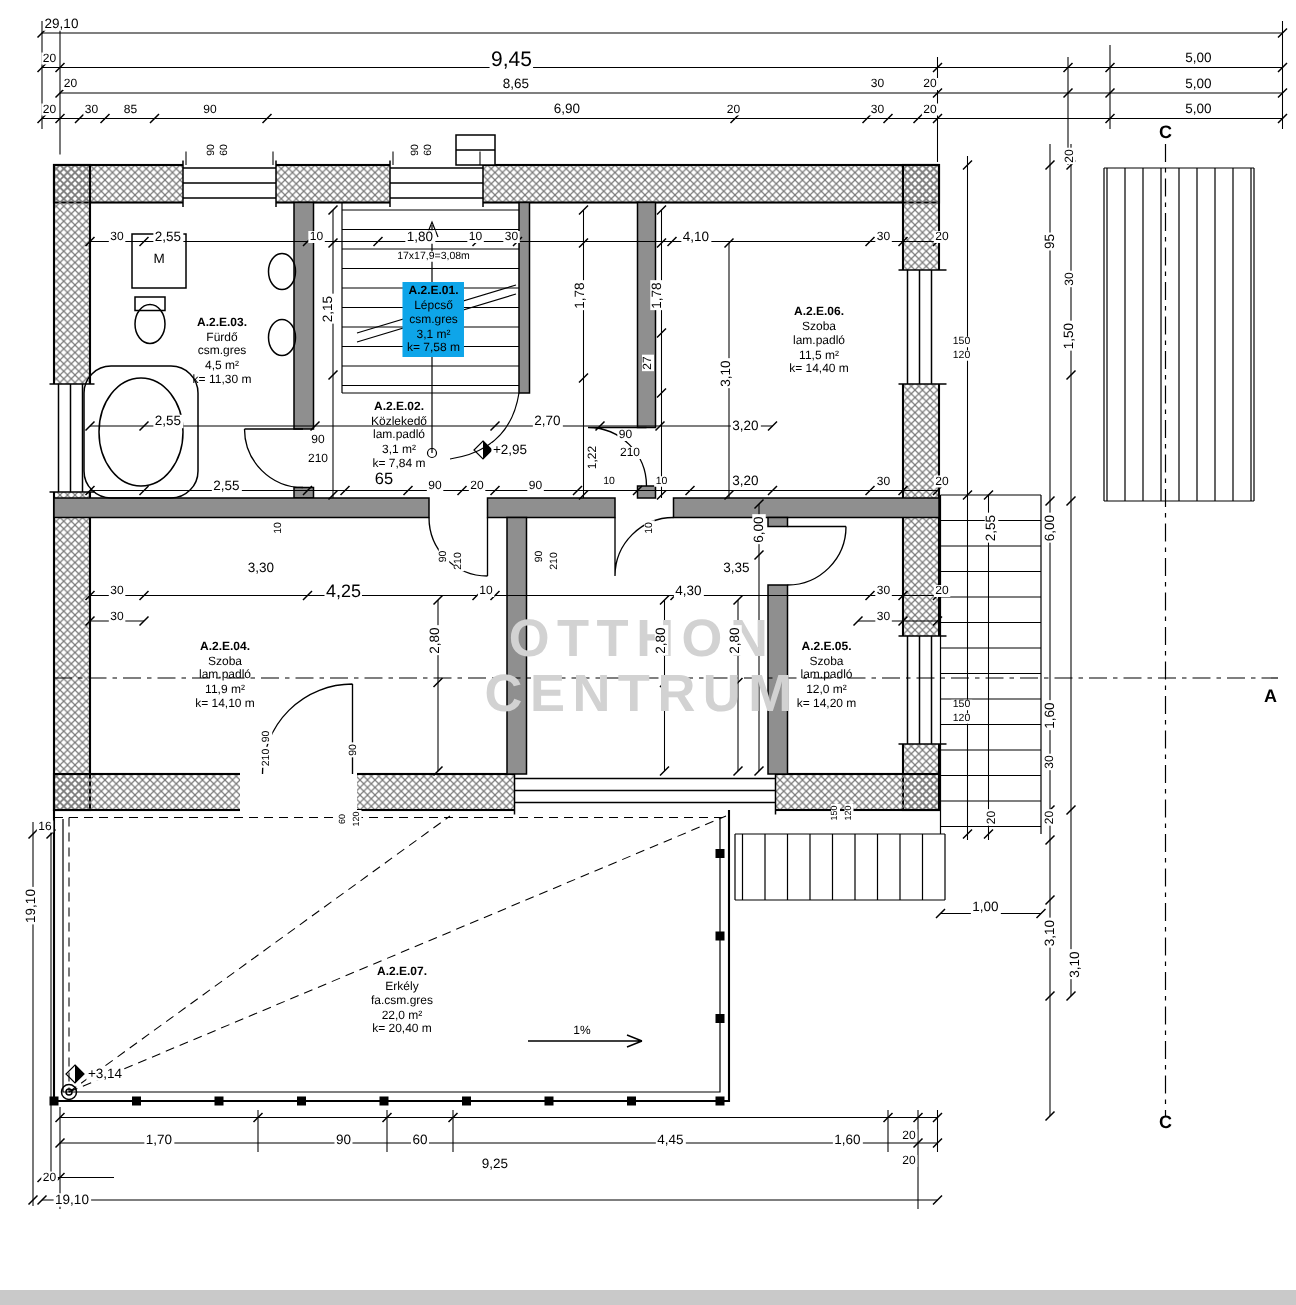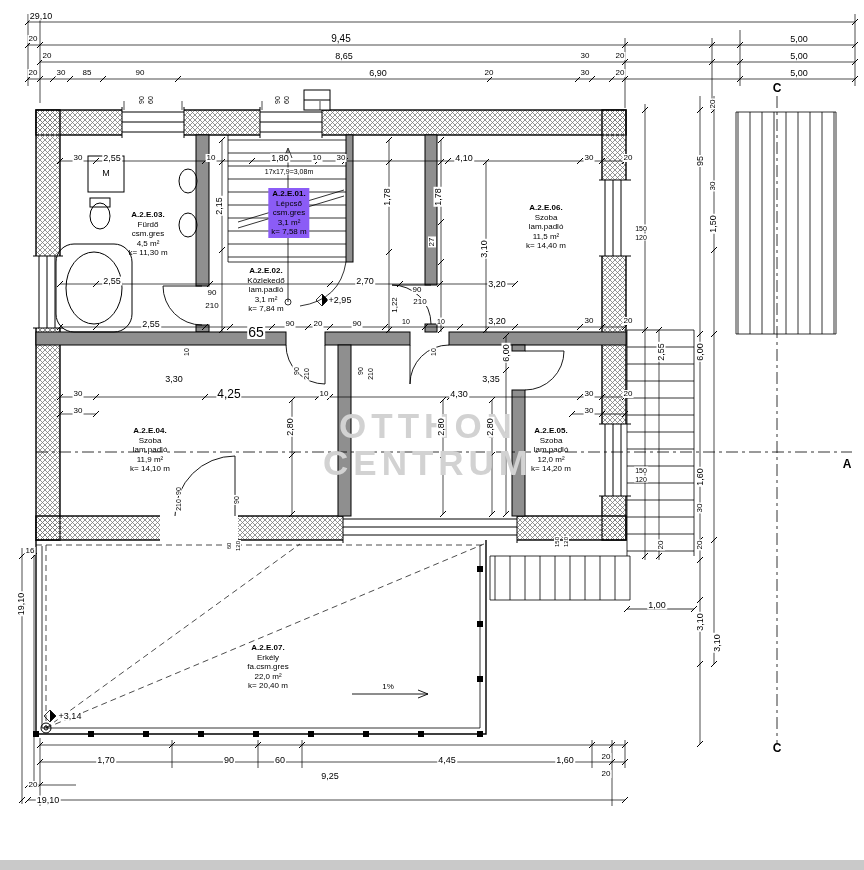--- a/index.html
+++ b/index.html
@@ -5,21 +5,21 @@
   html,body{margin:0;padding:0;background:#fff;}
   .page{position:relative;width:864px;height:870px;background:#fff;overflow:hidden;
         font-family:"Liberation Sans",sans-serif;color:#000;}
   .page svg{position:absolute;left:0;top:0;}
   .layer{position:absolute;left:0;top:0;width:100%;height:100%;}
   .dim{position:absolute;transform:translate(-50%,-50%);background:#fff;padding:0 1px;
        line-height:1;white-space:nowrap;z-index:4;}
   .room{position:absolute;transform:translateX(-50%);text-align:center;font-size:8px;
         line-height:1.2;z-index:4;white-space:nowrap;}
   .room .rid{font-weight:bold;}
-  .room.bg{background:#8b5cf6;padding:1px 3px;}
+  .room.bg{background:#0ea5e9;padding:1px 3px;}
   .marker{position:absolute;transform:translate(-50%,-50%);font-size:12px;font-weight:bold;z-index:4;}
   .watermark{position:absolute;left:428px;top:445px;transform:translate(-50%,-50%);
              text-align:center;z-index:2;user-select:none;}
   .wm-oc{font-size:118px;font-weight:bold;letter-spacing:-4px;line-height:.85;color:#c6c6c6;}
   .wm-sub{font-size:35px;font-weight:bold;letter-spacing:5px;line-height:1.05;color:#d2d2d2;}
   .caption{position:absolute;left:85px;top:830px;font-size:21px;font-weight:bold;z-index:4;}
   .bottom-bar{position:absolute;left:0;top:860px;width:864px;height:10px;background:#c9c9c9;z-index:1;}
 </style>
 </head>
 <body>
@@ -217,21 +217,21 @@
     <div>k= 20,40 m</div>
   </div>
 
   <div class="marker" style="left:777px;top:88px">C</div>
   <div class="marker" style="left:777px;top:748px">C</div>
   <div class="marker" style="left:847px;top:464px">A</div>
 
   <div class="layer" id="dim-layer">
       <span class="dim" style="left: 41px; top: 16px; font-size: 9px;">29,10</span>
       <span class="dim" style="left: 33px; top: 39px; font-size: 8px;">20</span>
-      <span class="dim" style="left: 341px; top: 39px; font-size: 10px;">9,45</span>
+      <span class="dim" style="left: 341px; top: 39px; font-size: 14px;">9,45</span>
       <span class="dim" style="left: 799px; top: 39px; font-size: 9px;">5,00</span>
       <span class="dim" style="left: 47px; top: 56px; font-size: 8px;">20</span>
       <span class="dim" style="left: 344px; top: 56px; font-size: 9px;">8,65</span>
       <span class="dim" style="left: 585px; top: 56px; font-size: 8px;">30</span>
       <span class="dim" style="left: 620px; top: 56px; font-size: 8px;">20</span>
       <span class="dim" style="left: 799px; top: 56px; font-size: 9px;">5,00</span>
       <span class="dim" style="left: 33px; top: 73px; font-size: 8px;">20</span>
       <span class="dim" style="left: 61px; top: 73px; font-size: 8px;">30</span>
       <span class="dim" style="left: 87px; top: 73px; font-size: 8px;">85</span>
       <span class="dim" style="left: 140px; top: 73px; font-size: 8px;">90</span>
@@ -270,21 +270,21 @@
       <span class="dim" style="left: 112px; top: 281px; font-size: 9px;">2,55</span>
       <span class="dim" style="left: 212px; top: 293px; font-size: 8px;">90</span>
       <span class="dim" style="left: 212px; top: 306px; font-size: 8px;">210</span>
       <span class="dim" style="left: 365px; top: 281px; font-size: 9px;">2,70</span>
       <span class="dim" style="left: 340px; top: 300px; font-size: 9px;">+2,95</span>
       <span class="dim" style="left: 417px; top: 290px; font-size: 8px;">90</span>
       <span class="dim" style="left: 420px; top: 302px; font-size: 8px;">210</span>
       <span class="dim" style="left: 395px; top: 305px; font-size: 8px; transform: translate(-50%, -50%) rotate(-90deg);">1,22</span>
       <span class="dim" style="left: 497px; top: 284px; font-size: 9px;">3,20</span>
       <span class="dim" style="left: 151px; top: 324px; font-size: 9px;">2,55</span>
-      <span class="dim" style="left: 256px; top: 332px; font-size: 14px; text-align: center;">65</span>
+      <span class="dim" style="left: 256px; top: 320px; font-size: 11px; text-align: center;">65</span>
       <span class="dim" style="left: 290px; top: 324px; font-size: 8px;">90</span>
       <span class="dim" style="left: 318px; top: 324px; font-size: 8px;">20</span>
       <span class="dim" style="left: 357px; top: 324px; font-size: 8px;">90</span>
       <span class="dim" style="left: 406px; top: 321px; font-size: 7px;">10</span>
       <span class="dim" style="left: 441px; top: 321px; font-size: 7px;">10</span>
       <span class="dim" style="left: 497px; top: 321px; font-size: 9px;">3,20</span>
       <span class="dim" style="left: 589px; top: 321px; font-size: 8px;">30</span>
       <span class="dim" style="left: 628px; top: 321px; font-size: 8px;">20</span>
       <span class="dim" style="left: 186px; top: 352px; font-size: 7px; transform: translate(-50%, -50%) rotate(-90deg);">10</span>
       <span class="dim" style="left: 433px; top: 352px; font-size: 7px; transform: translate(-50%, -50%) rotate(-90deg);">10</span>

